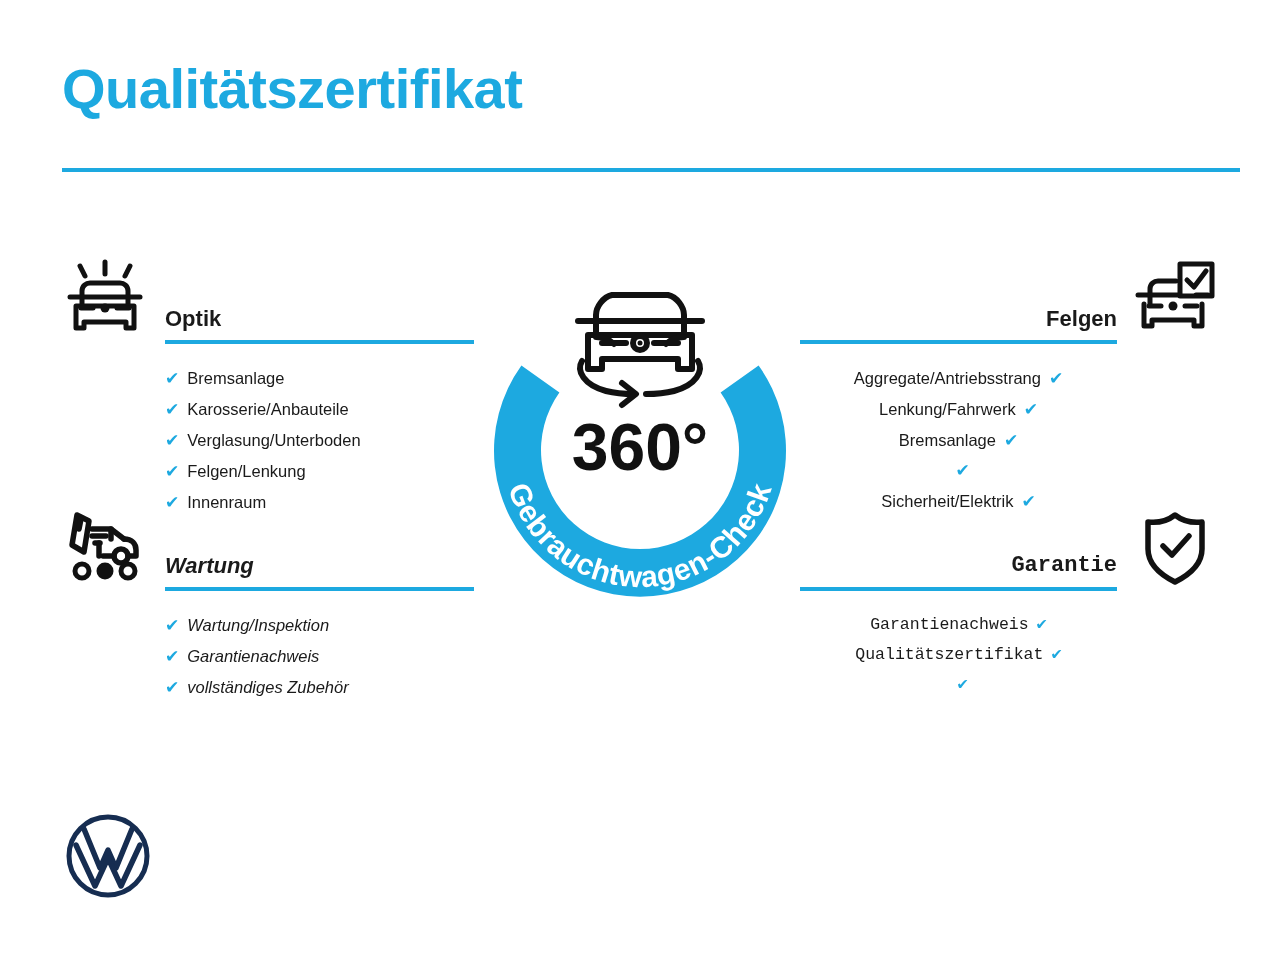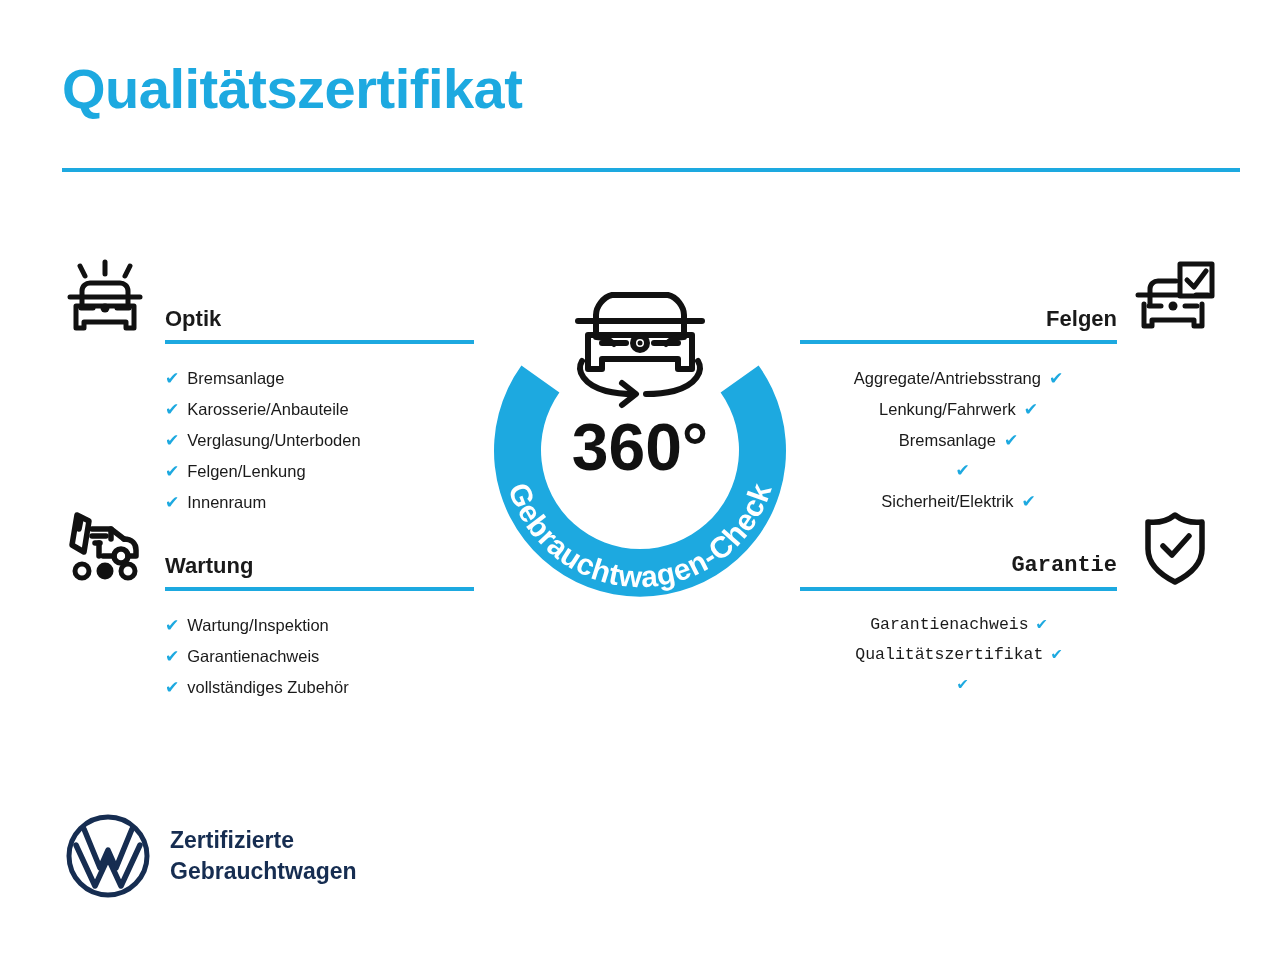--- a/index.html
+++ b/index.html
@@ -36,21 +36,21 @@
     width: 1178px;
     height: 4px;
     background: #1da9e0;
   }
 
   
   .section {
     position: absolute;
   }
   .sec-optik    { left: 62px;  top: 258px; width: 412px; }
-  .sec-wartung  { left: 62px;  top: 505px; width: 412px; }
+  .sec-wartung  { left: 62px;  top: 505px; width: 412px; font-style: italic; }
   .sec-technik  { left: 800px; top: 258px; width: 418px; }
   .sec-garantie { left: 800px; top: 505px; width: 418px; font-family: Liberation Mono, monospace; }
 
   .sec-head {
     position: relative;
     height: 86px;
   }
   .sec-icon {
     position: absolute;
     top: 0;
@@ -353,17 +353,13 @@
 <div id="vw-lockup">
   <div id="vw-logo">
     <svg viewBox="0 0 88 88" width="88" height="88" aria-hidden="true">
       <circle cx="44" cy="44" r="39" fill="none" stroke="#162d51" stroke-width="5"></circle>
       <g fill="none" stroke="#162d51" stroke-width="5.5" stroke-linejoin="round" stroke-linecap="round">
         <path d="M20 17 L36 56 L44 38 L52 56 L68 17"></path>
         <path d="M12 33 L31 74 L44 46 L57 74 L76 33"></path>
       </g>
     </svg>
   </div>
-  <div id="vw-text">
-    <div>Zertifizierte</div>
-    <div>Gebrauchtwagen</div>
-  </div>
 </div>
 
 </body></html>

